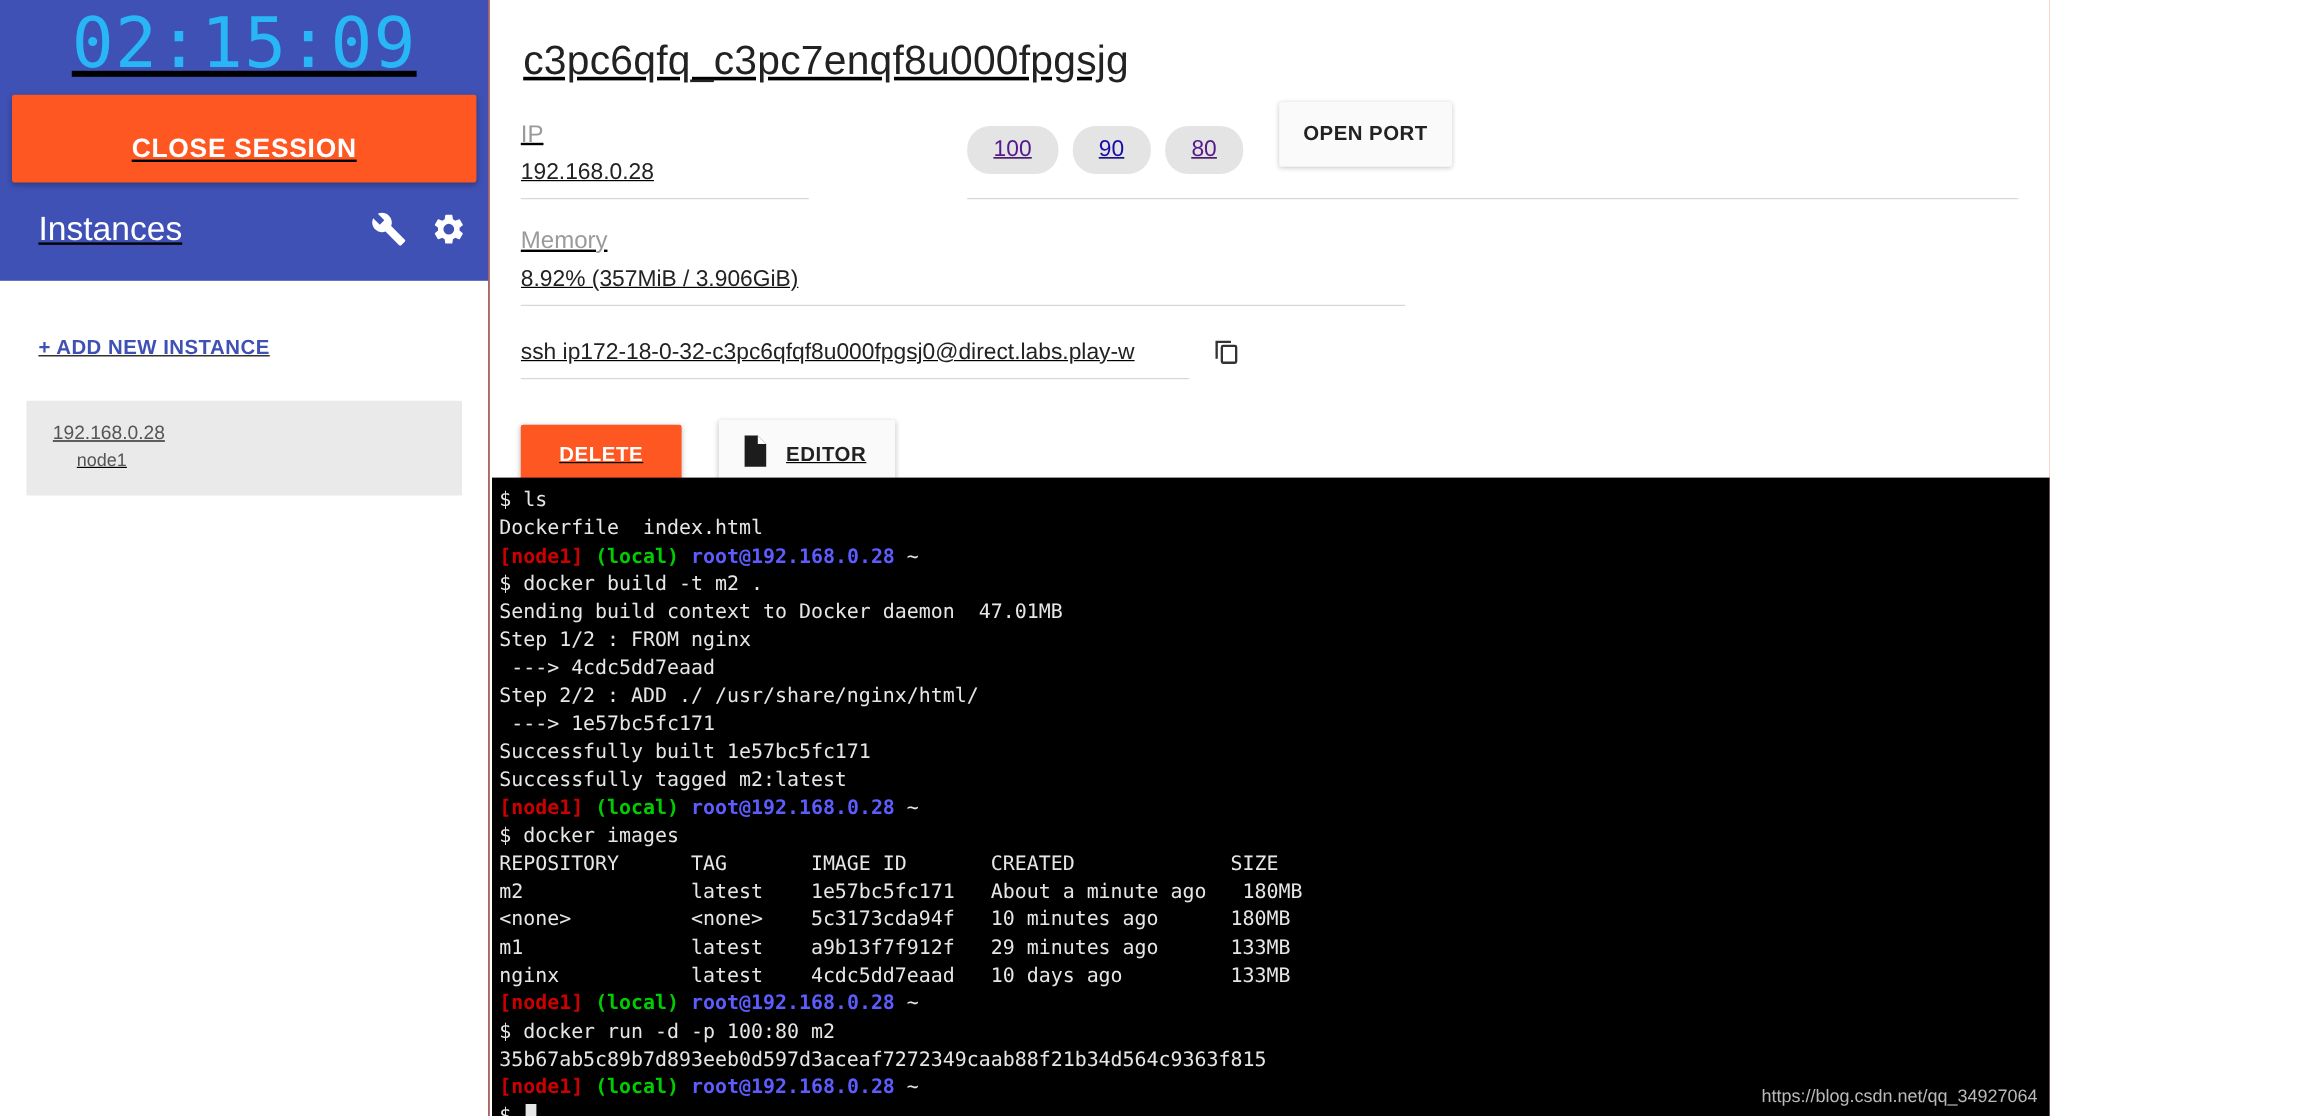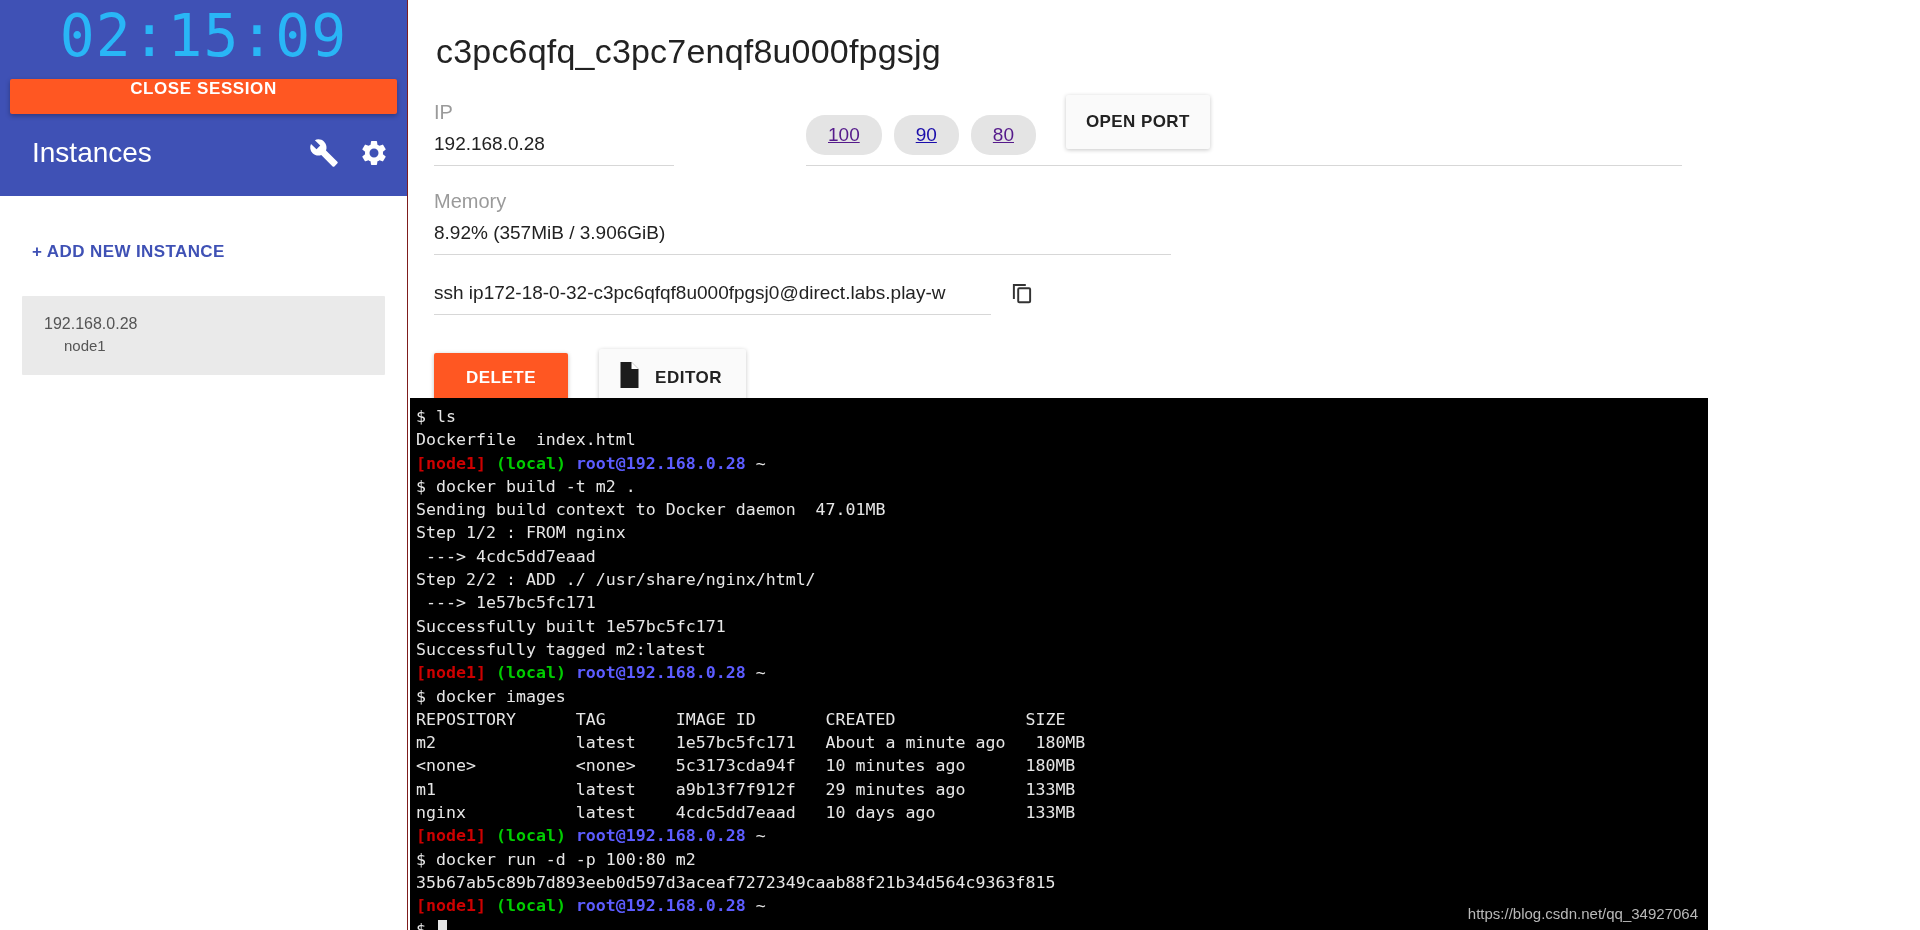--- a/index.html
+++ b/index.html
@@ -3,21 +3,21 @@
 <meta charset="utf-8">
 <title>Play with Docker</title>
 <style>
   * { box-sizing: border-box; margin: 0; padding: 0; }
   html, body {
     width: 1920px; height: 930px;
     background: #ffffff;
     font-family: "Liberation Sans", sans-serif;
     overflow: hidden;
   }
-  #app { position: relative; width: 1708px; height: 930px; display: flex; background:#ef4444; }
+  #app { position: relative; width: 1708px; height: 930px; display: flex; background:#ef4444;text-decoration:underline; }
 
   
   .sidebar { width: 407px; flex: 0 0 407px; background: #ffffff; position: relative; }
   .sidebar-top { background: #3f51b5; padding: 0 0 0 0; }
 
   .timer {
     color: #29b6f6;
     font-size: 58px;
     font-weight: 400;
     letter-spacing: 1px;
@@ -25,22 +25,22 @@
     padding: 4px 0 10px 0;
     font-family: "DejaVu Sans Mono", monospace;
     line-height: 1.12;
   }
 
   .close-session-wrap { padding: 0 10px 0 10px; }
   .close-session {
     display: block; width: 100%;
     background: #ff5722; color: #ffffff;
     border: none; border-radius: 2px;
-    font-size: 17px; font-weight: bold; letter-spacing: 0.6px;
-    padding: 0 0 15px 0;
+    font-size: 22px; font-weight: bold; letter-spacing: 0.6px;
+    padding: 32px 0 15px 0;
     box-shadow: 0 2px 5px rgba(0,0,0,0.30);
     cursor: pointer;
     font-family: "Liberation Sans", sans-serif;
   }
 
   .instances-bar {
     display: flex; align-items: center;
     padding: 22px 16px 26px 32px;
     gap: 16px;
   }
@@ -89,21 +89,21 @@
   .field-value {
     display: block;
     font-size: 19px; color: #222222;
     padding-bottom: 10px;
     border-bottom: 1px solid #d7d7d7;
     white-space: nowrap; overflow: hidden;
   }
   .field-ip { width: 240px; margin-right: 132px; }
   .field-ports { flex: 1; position: relative; }
 
-  .ports-underline { border-bottom: 1px solid #d7d7d7; padding-bottom: 10px; min-height: 44px; }
+  .ports-underline { border-bottom: 1px solid #d7d7d7; padding-bottom: 20px; min-height: 44px; }
   .chips { display: flex; align-items: center; gap: 12px; }
   .chip {
     background: #e4e4e4;
     border-radius: 19px;
     padding: 10px 22px 11px 22px;
     font-size: 19px;
     cursor: pointer;
     text-decoration: underline;
     line-height: 1;
   }

